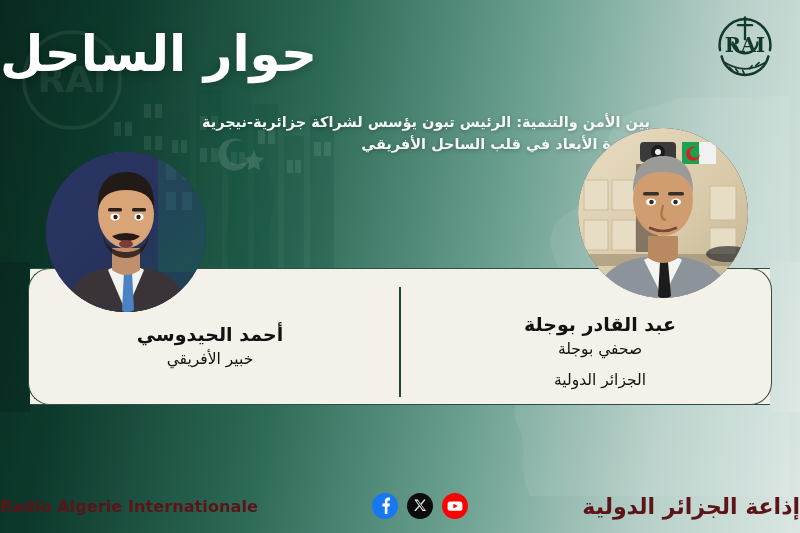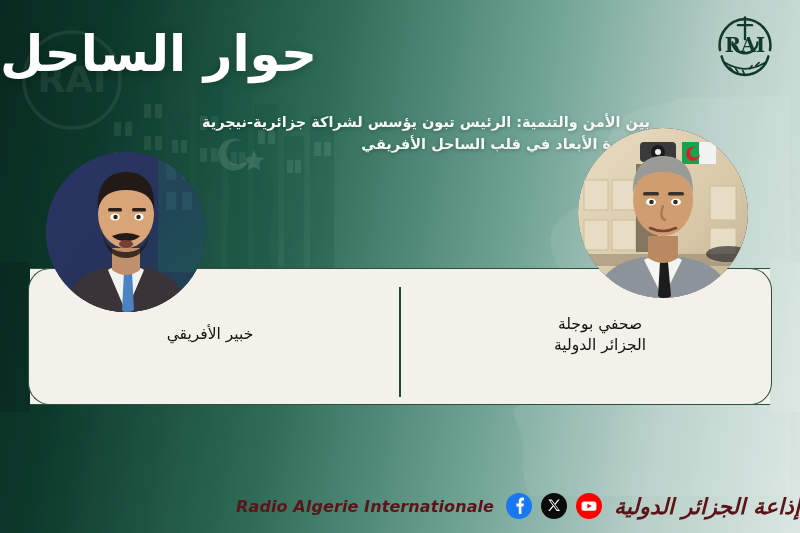--- a/index.html
+++ b/index.html
@@ -142,23 +142,22 @@
   .person-role {
     font-size:15.5px; font-weight:400; line-height:1.35;
     margin-top:2px;
   }
   .person-left  { left:60px;  top:322px; width:300px; text-align:center; }
   .person-right { right:50px; top:312px; width:300px; text-align:center; }
 
   
   .footer {
     position:absolute; left:0; right:0; bottom:14px;
-    display:flex; align-items:center; justify-content:flex-end;
+    display:flex; align-items:center; justify-content:space-between;
     gap:12px;
-    font-style:italic;
   }
   .footer-latin {
     color:#5c1418;
     font-size:16px;
     font-weight:600;
     letter-spacing:.1px;
   }
   .footer-arabic {
     color:#5c1418;
     font-size:22px;
@@ -293,20 +292,21 @@
         <circle cx="92.5" cy="65" r="2.2"></circle>
       </g>
 
       <path d="M66,84 q14,-6 28,0 q-4,5 -14,5 q-10,0 -14,-5 Z" fill="#241b18"></path>
       <path d="M56,72 C56,96 66,106 80,106 C94,106 104,96 104,72 C104,92 94,100 80,100 C66,100 56,92 56,72 Z" fill="#241b18" opacity=".85"></path>
       <ellipse cx="80" cy="92" rx="7" ry="4" fill="#7a3d35"></ellipse>
     </svg>
   </div>
 
   <div class="person-text person-left">
+    <div class="person-name">أحمد الحيدوسي</div>
     <div class="person-role">خبير الأفريقي</div>
   </div>
 
   <div class="avatar avatar-right">
     <svg width="170" height="170" viewBox="0 0 170 170">
       <defs>
         <linearGradient id="bgR" x1="0" y1="0" x2="1" y2="1">
           <stop offset="0%" stop-color="#e8dcc2"></stop>
           <stop offset="60%" stop-color="#d8c9a8"></stop>
           <stop offset="100%" stop-color="#c2b291"></stop>
@@ -354,22 +354,23 @@
         <circle cx="73.5" cy="74" r="2.3" fill="#3a2a1c"></circle>
         <circle cx="97.5" cy="74" r="2.3" fill="#3a2a1c"></circle>
       </g>
 
       <path d="M85,78 q-4,12 2,14" stroke="#a9764f" stroke-width="2.2" fill="none" stroke-linecap="round"></path>
       <path d="M72,100 q13,6 26,0" stroke="#7d4238" stroke-width="2.6" fill="none" stroke-linecap="round"></path>
     </svg>
   </div>
 
   <div class="person-text person-right">
+    <div class="person-name">عبد القادر بوجلة</div>
     <div class="person-role">صحفي بوجلة</div>
-    <div class="person-role" style="margin-top:0">الجزائر الدولية</div>
+    <div class="person-role" style="margin-top:10px">الجزائر الدولية</div>
   </div>
 
   <div class="footer">
     <span class="footer-latin">Radio Algerie Internationale</span>
 
     <span class="social">
       <a href="#">
         <svg width="26" height="26" viewBox="0 0 26 26">
           <circle cx="13" cy="13" r="13" fill="#1877F2"></circle>
           <path d="M15.4,13.6h2.1l.4-3h-2.5V8.9c0-.9.3-1.5,1.5-1.5h1.1V4.7c-.2,0-.9-.1-1.8-.1-2,0-3.4,1.2-3.4,3.5v2.5H10.4v3h2.4V21h2.6Z" fill="#ffffff"></path>

